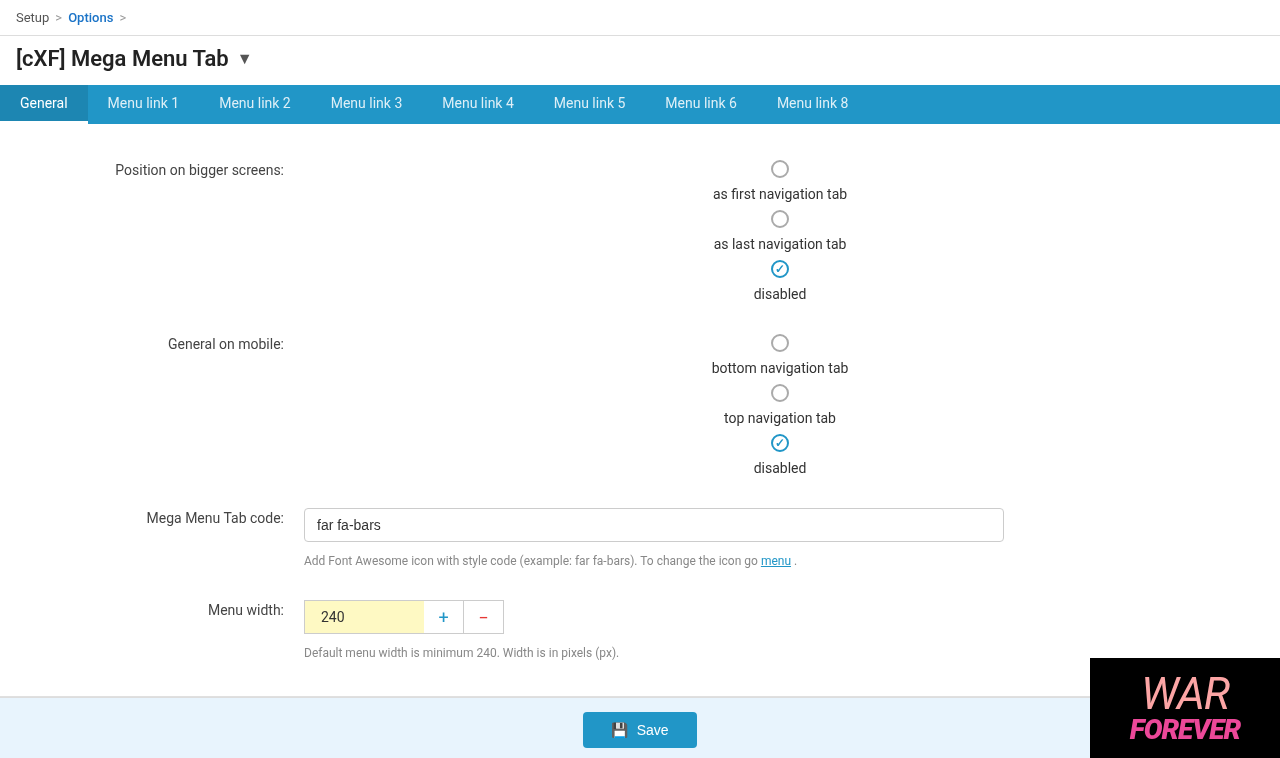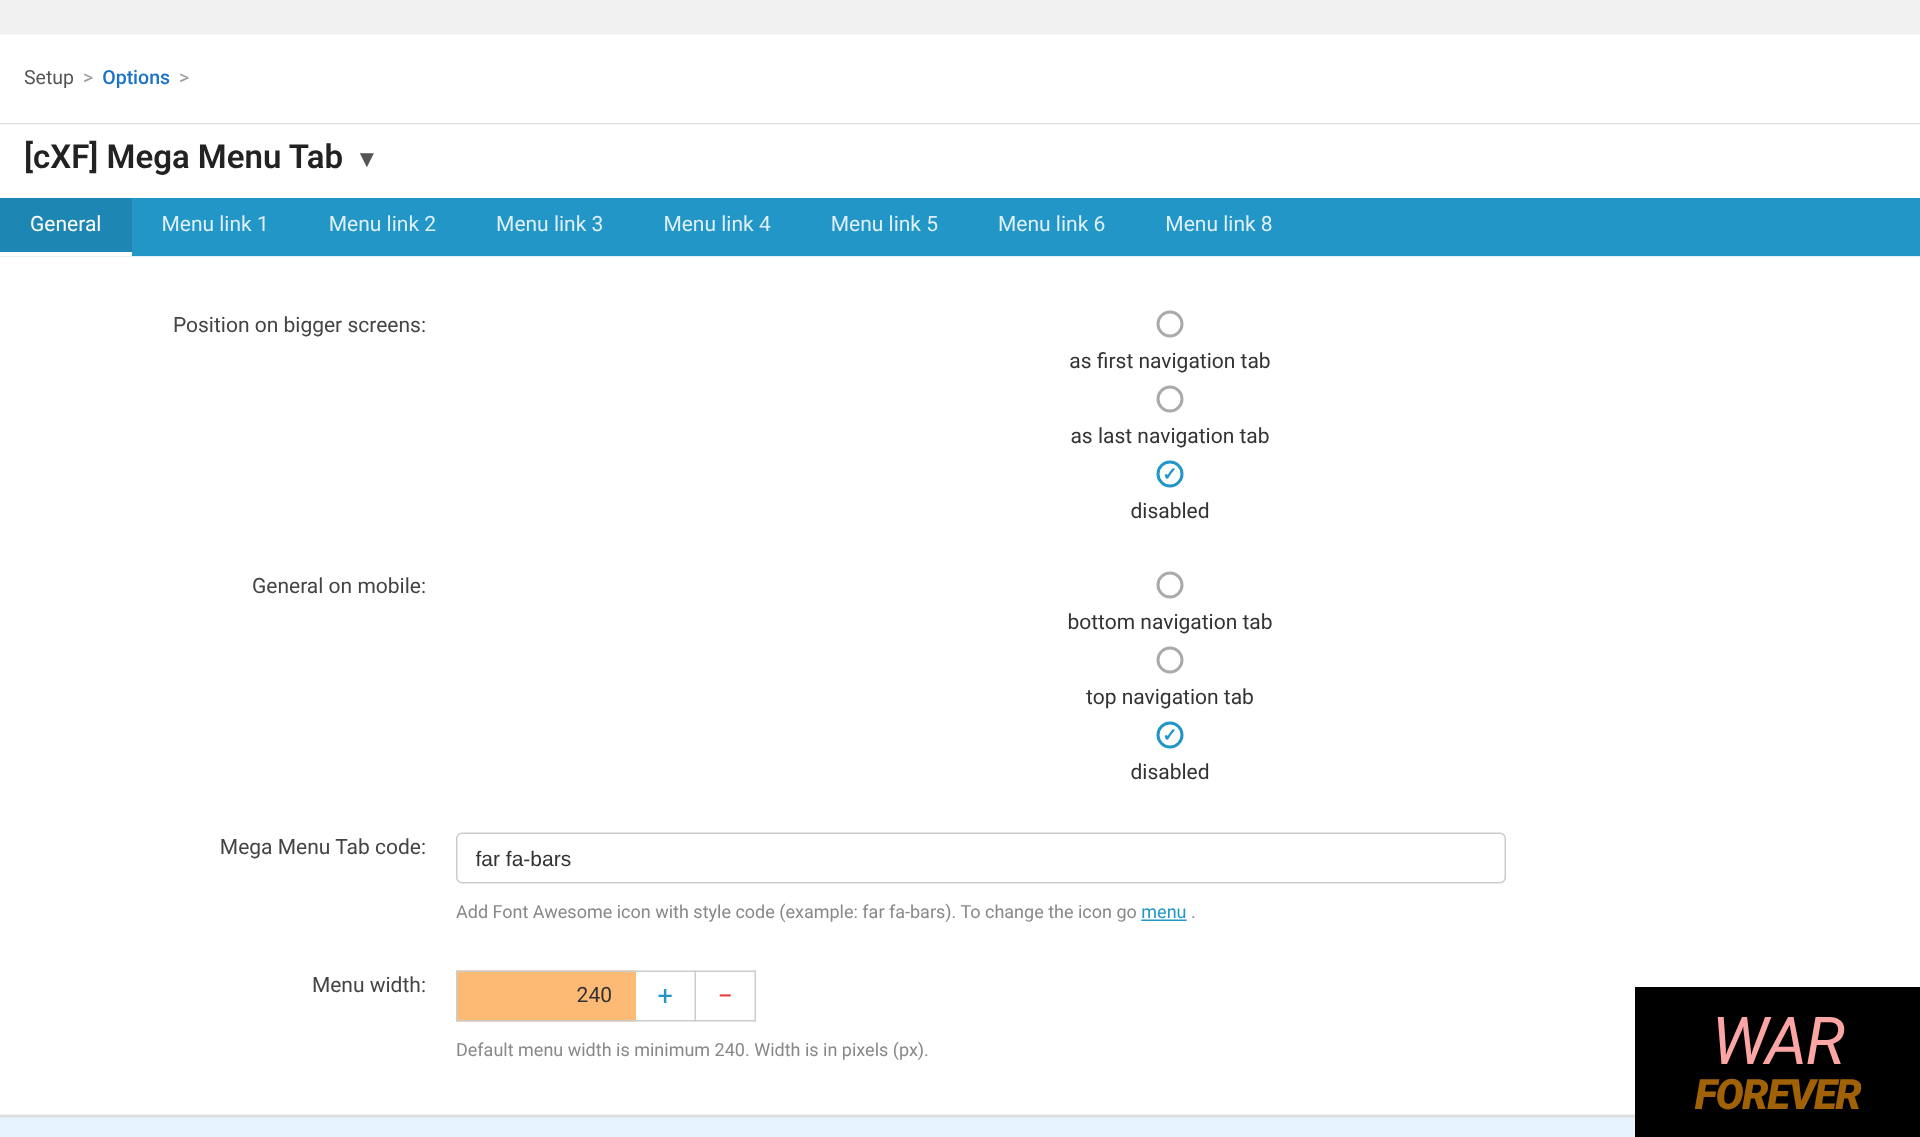--- a/index.html
+++ b/index.html
@@ -4,29 +4,28 @@
   <style>
     * { box-sizing: border-box; margin: 0; padding: 0; }
     body {
       font-family: -apple-system, BlinkMacSystemFont, "Segoe UI", Roboto, Helvetica, Arial, sans-serif;
       font-size: 14px;
       background: #f0f0f0;
       color: #333;
     }
 
     .breadcrumb {
-      padding: 22px 16px;
+      padding: 10px 16px;
       font-size: 13px;
       color: #555;
       display: flex;
       align-items: center;
       gap: 6px;
       background: #fff;
       border-bottom: 1px solid #ddd;
-      margin-top: 23px;
     }
     .breadcrumb span { color: #555; }
     .breadcrumb .active { color: #1a73c7; font-weight: 500; }
     .breadcrumb .sep { color: #999; }
 
     .page-title-bar {
       padding: 10px 16px 14px;
       background: #fff;
       display: flex;
       align-items: center;
@@ -156,23 +155,23 @@
     .number-input-group {
       display: flex;
       align-items: stretch;
       max-width: 320px;
     }
     .number-value {
       border: 1px solid #ccc;
       border-right: none;
       padding: 8px 16px;
       min-width: 120px;
-      text-align: right;
-      font-size: 14px;
-      background: #fdba74;
+      text-align: left;
+      font-size: 14px;
+      background: #fef9c3;
     }
     .stepper-btn {
       border: 1px solid #ccc;
       background: #fff;
       width: 40px;
       display: flex;
       align-items: center;
       justify-content: center;
       cursor: pointer;
       font-size: 18px;
@@ -226,21 +225,21 @@
       font-size: 44px;
       font-weight: 400;
       color: #fca5a5;
       font-style: italic;
       line-height: 1;
       letter-spacing: -1px;
     }
     .watermark-forever {
       font-size: 28px;
       font-weight: 900;
-      color: #a16207;
+      color: #ec4899;
       font-style: italic;
       line-height: 1;
       letter-spacing: -1px;
     }
   </style>
 </head>
 <body>
 
 <div class="breadcrumb">
   <span>Setup</span>

